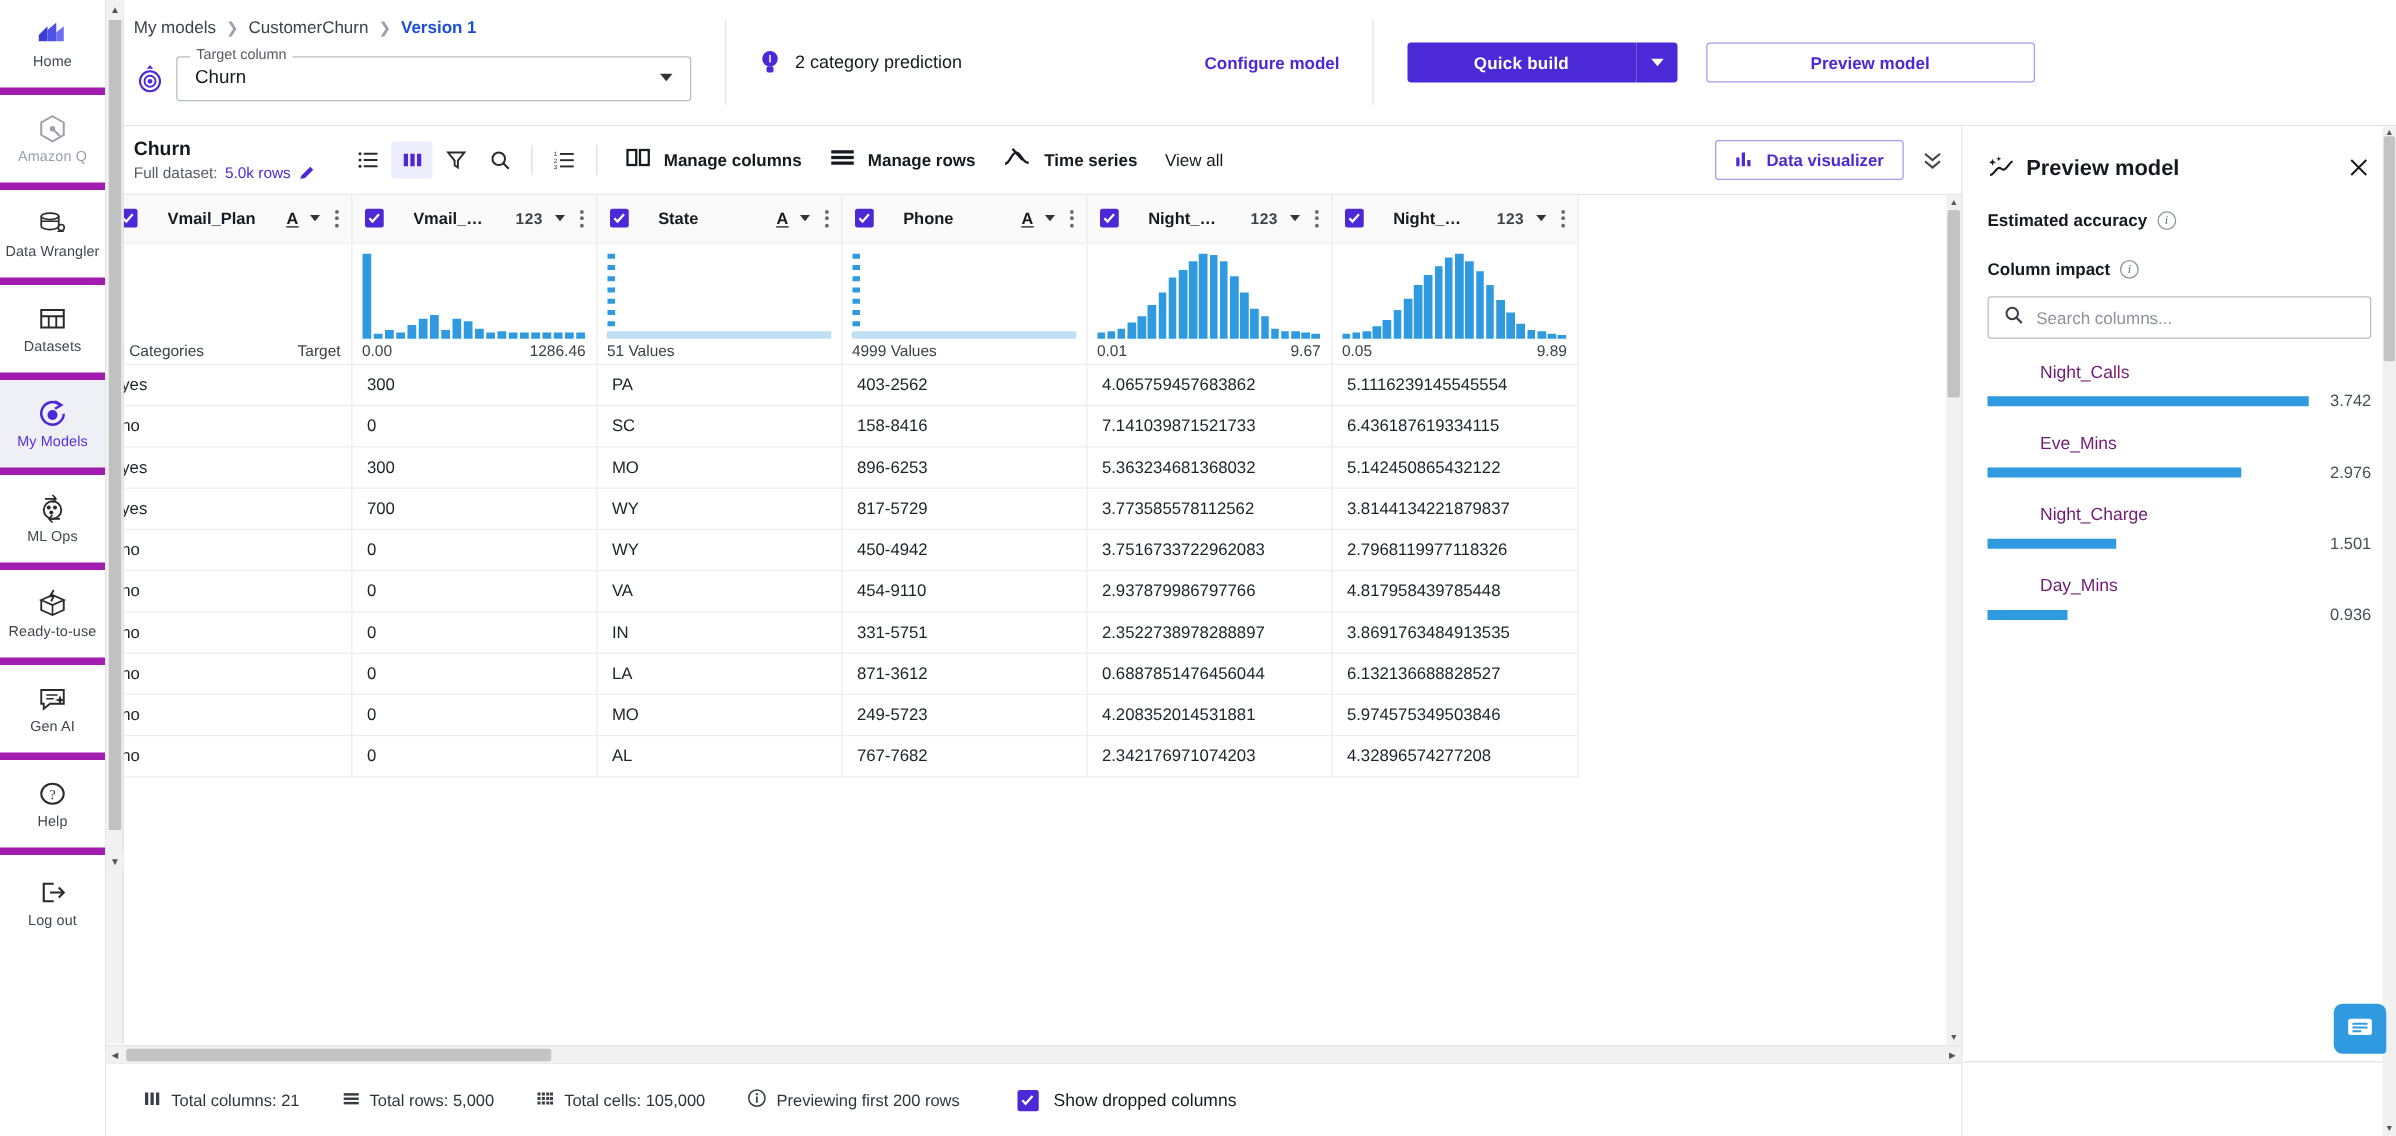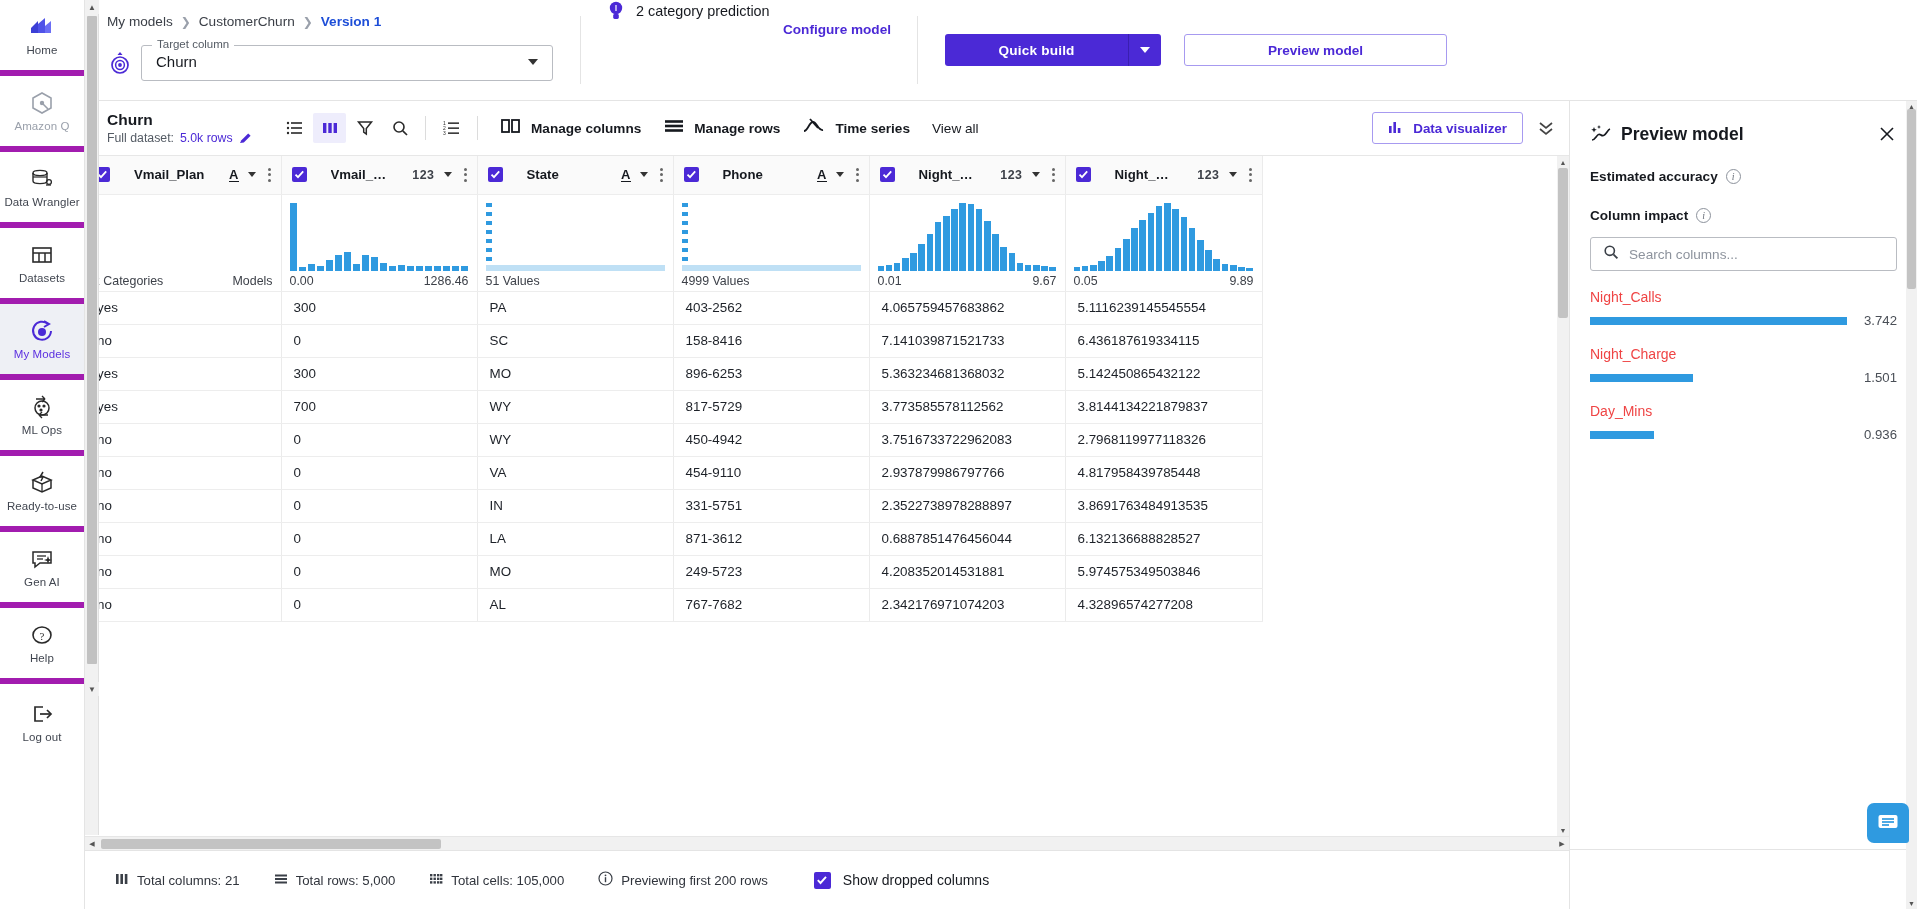--- a/index.html
+++ b/index.html
@@ -83,21 +83,21 @@
     position: absolute; top: -8px; left: 10px; background: #fff; padding: 0 5px;
     font-size: 11.5px; color: #545b64;
   }
   .select-val { position:absolute; left: 14px; top: 7px; font-size: 15px; color: #16191f; }
   .select-caret { position: absolute; right: 14px; top: 13px; width: 0; height: 0;
     border-left: 5.5px solid transparent; border-right: 5.5px solid transparent;
     border-top: 6px solid #333; }
 
   .hdr-sep { width: 1px; background: #e4e4e4; margin: 16px 0; }
 
-  .hdr-mid { display:flex; padding-left: 26px; gap: 0; flex-direction: column; }
+  .hdr-mid { display:flex; align-items:center; padding-left: 26px; gap: 18px; }
   .pred-chip { display: flex; align-items: center; gap: 11px; }
   .bulb { width: 18px; height: 22px; }
   .pred-text { font-size: 14.4px; color: #16191f; }
   .config-link {
     font-size: 13.6px; font-weight: bold; color: #4b29d6; cursor: pointer;
     margin-left: 176px; white-space: nowrap;
   }
   .hdr-right { display: flex; align-items: center; padding-left: 27px; gap: 23px; }
   .qbuild-group { display: flex; height: 32px; }
   .qbuild {
@@ -217,21 +217,21 @@
   .searchbox {
     margin-top: 14px; height: 34px; border:1px solid #b9bcc2; border-radius:3px;
     display:flex; align-items:center; padding: 0 12px; gap: 10px;
   }
   .searchbox input {
     border:none; outline:none; font-size:13.6px; color:#16191f; width:100%;
     font-family:"Liberation Sans", sans-serif; background:transparent;
   }
   .searchbox input::placeholder { color:#8d939d; }
   .impact-item { margin-top: 18px; }
-  .impact-name { font-size: 14px; color:#ef4444; margin-bottom: 8px;}
+  .impact-name { font-size: 14px; color:#701a75; margin-bottom: 8px; margin-left: 42px;}
   .impact-row { display:flex; align-items:center; gap: 10px; }
   .impact-bar-bg { flex: 1 1 auto; height: 8px; }
   .impact-bar { height: 8px; background:#2f9ae0; }
   .impact-val { font-size: 13.2px; color:#4a4f57; width: 40px; text-align:right; flex:0 0 40px;}
   .rp-scroll { position:absolute; right:0; top:0; width:11px; height:100%; background:#f1f1f1;}
   .rp-scroll .t { position:absolute; left:1px; top: 8px; width:9px; height: 180px; background:#c3c3c3; border-radius:2px;}
   .rp-scroll .a { position:absolute; left:0; width:11px;height:11px;display:flex;align-items:center;justify-content:center;font-size:7px;color:#555;}
   .rp-scroll .a.up{top:0;} .rp-scroll .a.dn{bottom:0;}
   .rp-divider { position:absolute; left:0; right:11px; bottom: 59px; height:1px; background:#e4e4e4;}
   .chatbtn {
@@ -684,21 +684,21 @@
                 <td class="hist">
                   <div class="hist-box">
                     <div class="hist-plot">
                       <div class="catbars" id="cat0">
                           <div class="catbar" style="width: 100%;"></div>
                           <div class="catbar" style="width: 100%;"></div>
                         </div>
                     </div>
                     <div class="hist-foot">
                       <span>2 Categories</span>
-                      <span>Models</span>
+                      <span>Target</span>
                     </div>
                   </div>
                 </td>
                 <td class="hist">
                   <div class="hist-box">
                     <div class="hist-plot" id="hist1">
                         <div class="bar" style="height: 100%; width: calc(5% - 1.52px); margin-right: 1.6px;"></div>
                         <div class="bar" style="height: 4.44444%; width: calc(5% - 1.52px); margin-right: 1.6px;"></div>
                         <div class="bar" style="height: 10%; width: calc(5% - 1.52px); margin-right: 1.6px;"></div>
                         <div class="bar" style="height: 6.66667%; width: calc(5% - 1.52px); margin-right: 1.6px;"></div>
@@ -1033,20 +1033,29 @@
           <div class="impact-item">
             <div class="impact-name">Night_Calls</div>
             <div class="impact-row">
               <div class="impact-bar-bg">
                   <div class="impact-bar" id="ib0" style="width: 100%;"></div>
                 </div>
               <span class="impact-val">3.742</span>
             </div>
           </div>
           <div class="impact-item">
+            <div class="impact-name">Eve_Mins</div>
+            <div class="impact-row">
+              <div class="impact-bar-bg">
+                  <div class="impact-bar" id="ib1" style="width: 79%;"></div>
+                </div>
+              <span class="impact-val">2.976</span>
+            </div>
+          </div>
+          <div class="impact-item">
             <div class="impact-name">Night_Charge</div>
             <div class="impact-row">
               <div class="impact-bar-bg">
                   <div class="impact-bar" id="ib2" style="width: 40%;"></div>
                 </div>
               <span class="impact-val">1.501</span>
             </div>
           </div>
           <div class="impact-item">
             <div class="impact-name">Day_Mins</div>

